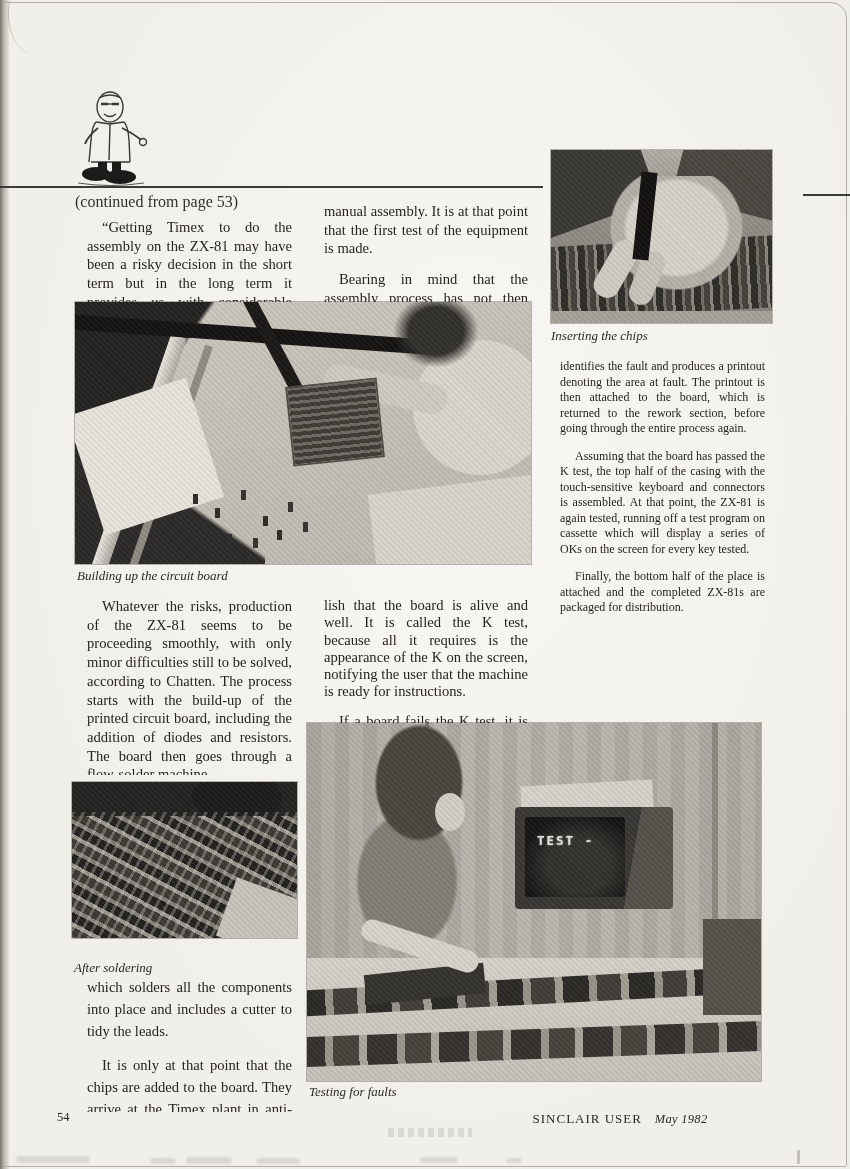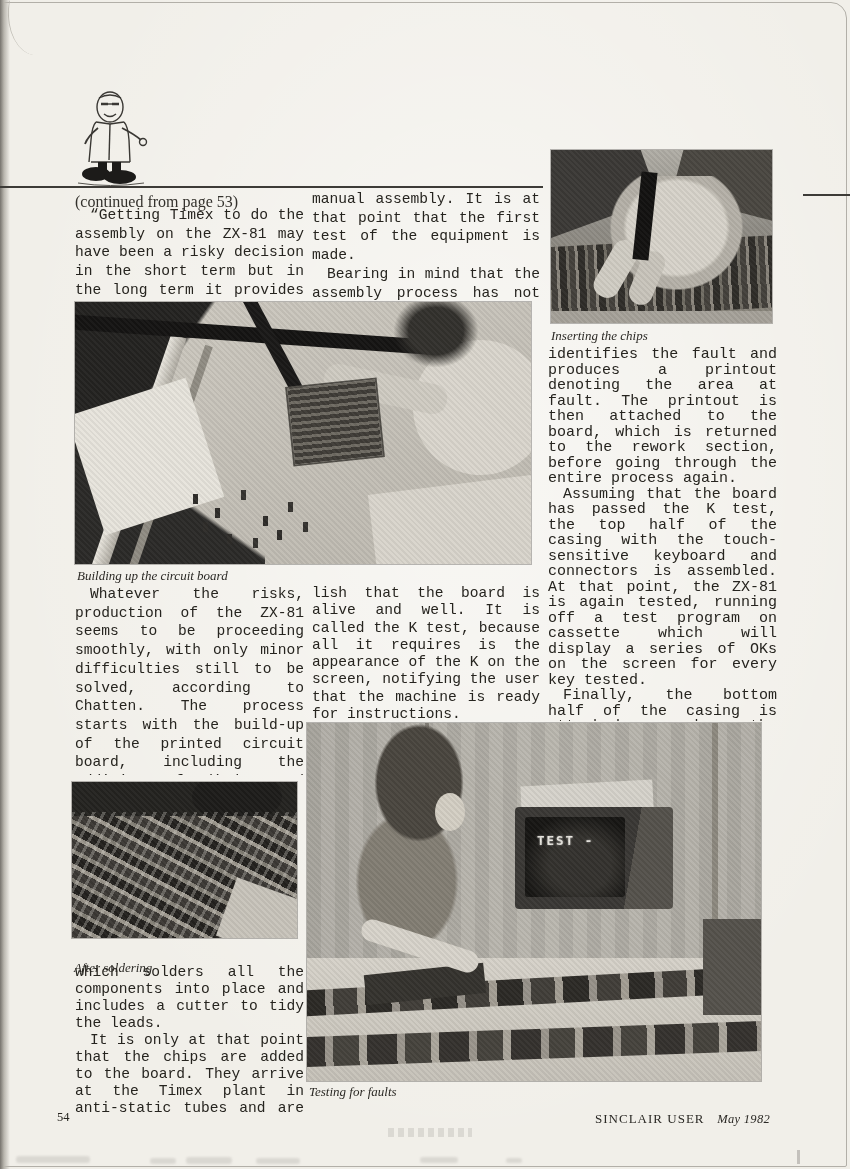--- a/index.html
+++ b/index.html
@@ -10,30 +10,30 @@
       #f1efe9;
     font-family:"Liberation Serif","DejaVu Serif",serif;
     color:#26241f;
   }
   .page-border{position:absolute;inset:2px 3px 2px 0;border:1px solid #b2afa8;border-radius:0 16px 2px 0;pointer-events:none;}
   .binding{position:absolute;left:0;top:0;width:10px;height:1169px;background:linear-gradient(90deg,#76736d,#b9b6ae 4px,rgba(0,0,0,0) 10px);}
   .curl{position:absolute;left:6px;top:2px;width:34px;height:52px;border-left:1px solid #bdbab2;border-radius:0 0 0 90%;transform:rotate(6deg);}
 
   
   .col{position:absolute;width:229px;font-size:14.6px;line-height:18.7px;text-align:justify;overflow:hidden;}
-  .col p{margin:0;font-family:Liberation Mono, monospace;}
+  .col p{margin:12px;}
   .col p.indent{text-indent:15px;}
-  .tight{font-size:15px;line-height:15.5px;}
+  .tight{font-size:12px;line-height:15.5px;}
   .continued{position:absolute;font-size:16px;color:#33312c;}
   .caption{position:absolute;font-style:italic;font-size:13px;color:#2b2925;}
   .rule{position:absolute;height:2px;background:#3d3b37;}
 
   
   .pgnum{position:absolute;left:57px;top:1110px;font-size:12.5px;}
-  .footright{position:absolute;left:470px;top:1111px;width:300px;text-align:right;font-size:13px;letter-spacing:1px;color:#2b2925;}
+  .footright{position:absolute;left:470px;top:1111px;width:300px;text-align:center;font-size:13px;letter-spacing:1px;color:#2b2925;}
   .footright .date{font-style:italic;letter-spacing:.3px;font-size:12.5px;}
 
   
   .photo{position:absolute;overflow:hidden;background:#a9a69f;box-shadow:0 0 0 1px rgba(60,58,54,.35);}
   .photo::after{content:"";position:absolute;inset:0;background:repeating-linear-gradient(45deg,rgba(0,0,0,.05) 0 2px,rgba(255,255,255,.03) 2px 4px);pointer-events:none;}
   .ly{position:absolute;}
 
   
   .ph-build{background:linear-gradient(160deg,#cdc9c0,#bdb9b0);}
   .b-tl{left:0;top:0;width:170px;height:130px;background:linear-gradient(125deg,#242321 0 52%,rgba(0,0,0,0) 54%);}
@@ -156,21 +156,21 @@
 
   <div class="photo ph-sold" style="left:72px;top:782px;width:225px;height:156px;">
     <div class="ly s-top"></div>
     <div class="ly s-blob"></div>
     <div class="ly s-rows"></div>
     <div class="ly s-spk"></div>
     <div class="ly s-wedge"></div>
   </div>
   <div class="caption" style="left:74px;top:960px;">After soldering</div>
 
-  <div class="col" style="left:75px;top:964px;height:148px;line-height:17px;">
+  <div class="col" style="left:75px;top:964px;height:148px;line-height:22px;">
     <p>which solders all the components into place and includes a cutter to tidy the leads.</p>
     <p class="indent">It is only at that point that the chips are added to the board. They arrive at the Timex plant in anti-static tubes and are fed into a slide dispenser to ease the process of</p>
   </div>
 
   <div class="col" style="left:312px;top:190px;width:228px;height:112px;">
     <p>manual assembly. It is at that point that the first test of the equipment is made.</p>
     <p class="indent">Bearing in mind that the assembly process has not then reached the keyboard stage, the test is to estab-</p>
   </div>
 
   <div class="col" style="left:312px;top:585px;width:228px;height:138px;line-height:17.3px;">
@@ -186,21 +186,21 @@
     <div class="ly c-hand"></div>
     <div class="ly c-f1"></div>
     <div class="ly c-f2"></div>
     <div class="ly c-tool"></div>
   </div>
   <div class="caption" style="left:551px;top:328px;">Inserting the chips</div>
 
   <div class="col tight" style="left:548px;top:347px;height:374px;">
     <p>identifies the fault and produces a printout denoting the area at fault. The printout is then attached to the board, which is returned to the rework section, before going through the entire process again.</p>
     <p class="indent">Assuming that the board has passed the K test, the top half of the casing with the touch-sensitive keyboard and connectors is assembled. At that point, the ZX-81 is again tested, running off a test program on cassette which will display a series of OKs on the screen for every key tested.</p>
-    <p class="indent">Finally, the bottom half of the casing is attached and the completed ZX-81s are packaged for distribution.</p>
+    <p class="indent">Finally, the bottom half of the place is attached and the completed ZX-81s are packaged for distribution.</p>
   </div>
 
   <div class="photo ph-test" style="left:307px;top:723px;width:454px;height:358px;">
     <div class="ly t-wall"></div>
     <div class="ly t-part1"></div>
     <div class="ly t-part2"></div>
     <div class="ly t-desk"></div>
     <div class="ly t-hair"></div>
     <div class="ly t-face"></div>
     <div class="ly t-papers"></div>

